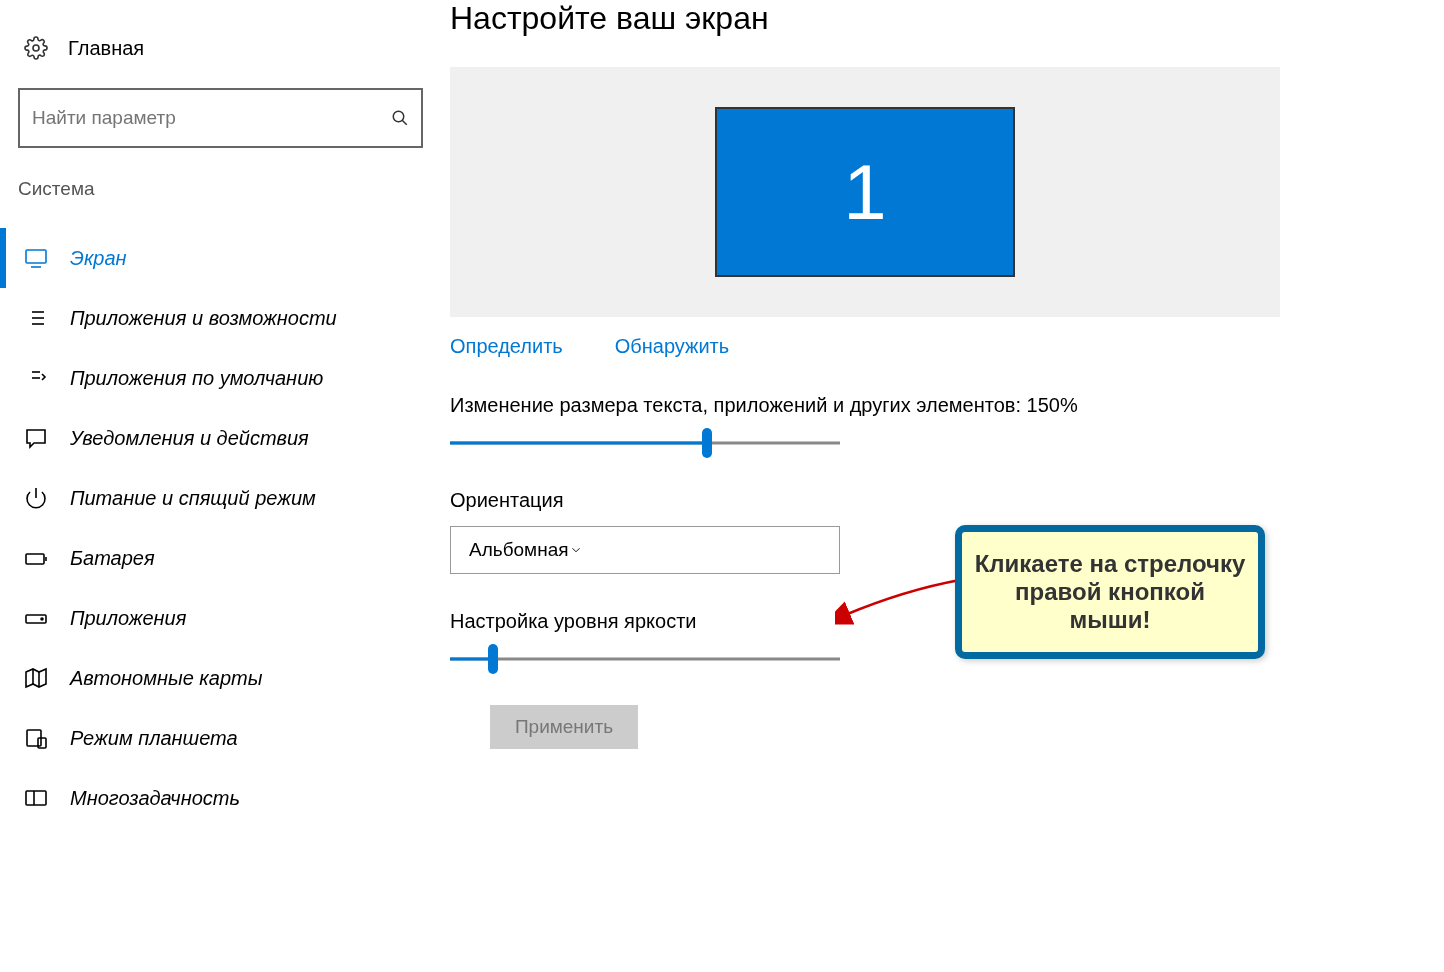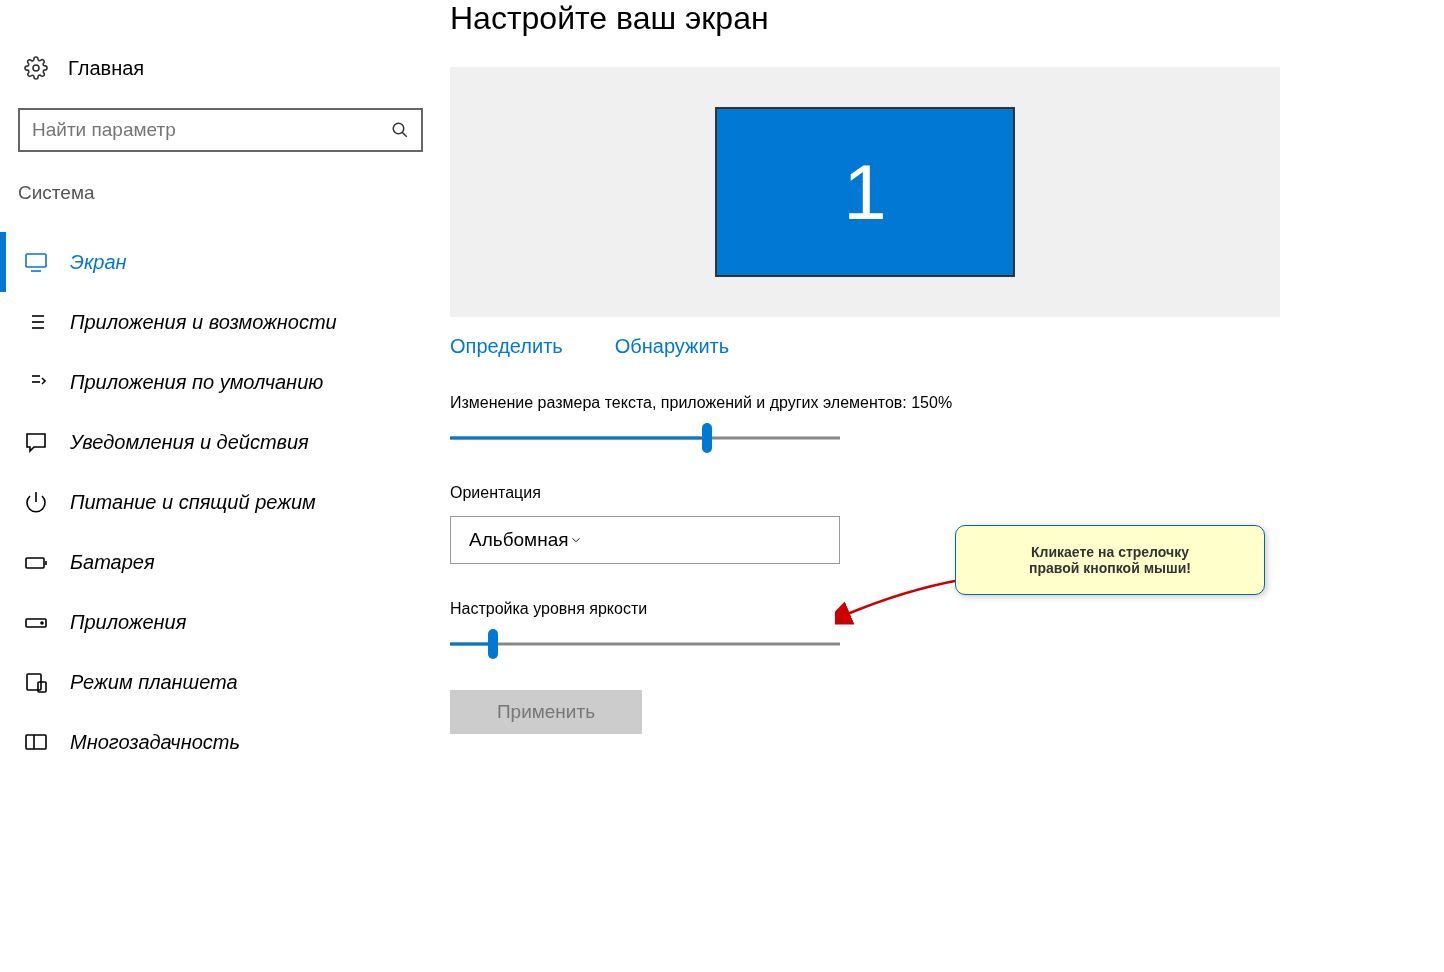--- a/index.html
+++ b/index.html
@@ -1,59 +1,59 @@
 <!DOCTYPE html>
 <html><head>
 <meta charset="utf-8">
 <style>
 * { margin: 0; padding: 0; box-sizing: border-box; font-family: "Segoe UI", -apple-system, sans-serif; }
 body { background: #fff; color: #000; display: flex; width: 1444px; height: 972px; overflow: hidden; }
 
-.sidebar { width: 450px; padding: 46px 0 0 0; }
+.sidebar { width: 450px; padding: 26px 0 0 0; }
 .home-row { display: flex; align-items: center; gap: 20px; padding: 10px 18px 28px 24px; cursor: pointer; }
 .home-row .icon { width: 24px; height: 24px; color: #323232; }
 .home-row span { font-size: 20px; }
 
 .search-wrap { padding: 0 24px 30px 18px; }
-.search-box { width: 405px; height: 44px; border: 2px solid #666; display: flex; align-items: center; padding: 0 12px; background: #fff; }
+.search-box { width: 405px; height: 60px; border: 2px solid #666; display: flex; align-items: center; padding: 0 12px; background: #fff; }
 .search-box input { flex: 1; border: none; outline: none; font-size: 19px; color: #666; background: transparent; }
 .search-box .search-icon { width: 18px; height: 18px; color: #333; }
 
 .section-label { padding: 0 0 28px 18px; font-size: 19px; color: #555; }
 
 .nav-item { display: flex; align-items: center; gap: 22px; padding: 18px 18px 18px 24px; font-size: 20px; cursor: pointer; position: relative; font-style: italic; }
 .nav-item.active { color: #0078d4; }
 .nav-item.active::before { content: ""; position: absolute; left: 0; top: 0; bottom: 0; width: 6px; background: #0078d4; }
 .nav-item .icon { width: 24px; height: 24px; flex-shrink: 0; }
 .nav-item.active .icon { color: #0078d4; }
 
 .main { flex: 1; padding: 0 30px 0 0; position: relative; }
 .page-title { font-size: 32px; font-weight: 400; padding: 0 0 30px 0; }
 
 .display-box { background: #f0f0f0; padding: 40px 0; display: flex; align-items: center; justify-content: center; margin-bottom: 18px; width: 830px; }
 .monitor-tile { width: 300px; height: 170px; background: #0078d4; border: 2px solid #333; display: flex; align-items: center; justify-content: center; color: #fff; font-size: 78px; font-weight: 300; }
 
 .link-row { display: flex; gap: 52px; margin-bottom: 36px; }
 .link-row span { color: #0078d4; font-size: 20px; cursor: pointer; }
 
-.setting-label { font-size: 16px; margin-bottom: 14px; }
+.setting-label { font-size: 20px; margin-bottom: 14px; }
 .slider { width: 390px; height: 24px; position: relative; margin-bottom: 34px; }
 .slider-track { position: absolute; left: 0; right: 0; top: 50%; transform: translateY(-50%); height: 3px; background: #888; }
 .slider-fill { position: absolute; left: 0; top: 50%; transform: translateY(-50%); height: 3px; background: #0078d4; }
 .slider-thumb { position: absolute; top: 50%; width: 10px; height: 30px; background: #0078d4; border-radius: 5px; transform: translate(-50%, -50%); }
 
 .dropdown { width: 390px; height: 48px; border: 1px solid #999; display: flex; align-items: center; padding: 0 14px 0 18px; font-size: 19px; cursor: pointer; margin-bottom: 36px; }
 .dropdown .chevron { width: 14px; height: 14px; }
 
 .button-row { display: flex; gap: 12px; margin-bottom: 36px; }
-.btn { width: 192px; height: 44px; background: #ccc; border: none; color: #777; font-size: 19px; cursor: default; }
+.btn { width: 148px; height: 44px; background: #ccc; border: none; color: #777; font-size: 19px; cursor: default; margin-left: 40px; }
 
 .adv-link { color: #0078d4; font-size: 20px; cursor: pointer; }
 
-.callout { position: absolute; left: 505px; top: 525px; width: 310px; background: #ffffcc; border: 1px solid #0369a1; border-radius: 10px; padding: 18px 12px; text-align: center; font-size: 14px; font-weight: 600; color: #333; box-shadow: 2px 2px 6px rgba(0,0,0,0.2); }
+.callout { position: absolute; left: 505px; top: 525px; width: 310px; background: #ffffcc; border: 7px solid #0369a1; border-radius: 10px; padding: 18px 12px; text-align: center; font-size: 24px; font-weight: 600; color: #333; box-shadow: 2px 2px 6px rgba(0,0,0,0.2); }
 
 .arrow-svg { position: absolute; left: 385px; top: 560px; width: 130px; height: 80px; }
 
 svg { display: block; }
 </style>
 </head>
 <body>
 
 <div class="sidebar">
   <div class="home-row">
@@ -145,20 +145,30 @@
         <svg viewBox="0 0 24 24" fill="none" stroke="currentColor" stroke-width="1.6">
           <rect x="2" y="9" width="20" height="8" rx="1"></rect>
           <circle cx="18" cy="13" r="1" fill="currentColor"></circle>
         </svg>
       </span>
     <span>Приложения</span>
   </div>
   <div class="nav-item">
     <span class="icon">
         <svg viewBox="0 0 24 24" fill="none" stroke="currentColor" stroke-width="1.6">
+          <polygon points="2,6 9,3 15,6 22,3 22,18 15,21 9,18 2,21"></polygon>
+          <line x1="9" y1="3" x2="9" y2="18"></line>
+          <line x1="15" y1="6" x2="15" y2="21"></line>
+        </svg>
+      </span>
+    <span>Автономные карты</span>
+  </div>
+  <div class="nav-item">
+    <span class="icon">
+        <svg viewBox="0 0 24 24" fill="none" stroke="currentColor" stroke-width="1.6">
           <rect x="3" y="4" width="14" height="16" rx="1"></rect>
           <rect x="14" y="12" width="8" height="10" rx="1"></rect>
         </svg>
       </span>
     <span>Режим планшета</span>
   </div>
   <div class="nav-item">
     <span class="icon">
         <svg viewBox="0 0 24 24" fill="none" stroke="currentColor" stroke-width="1.6">
           <rect x="2" y="5" width="20" height="14" rx="1"></rect>

